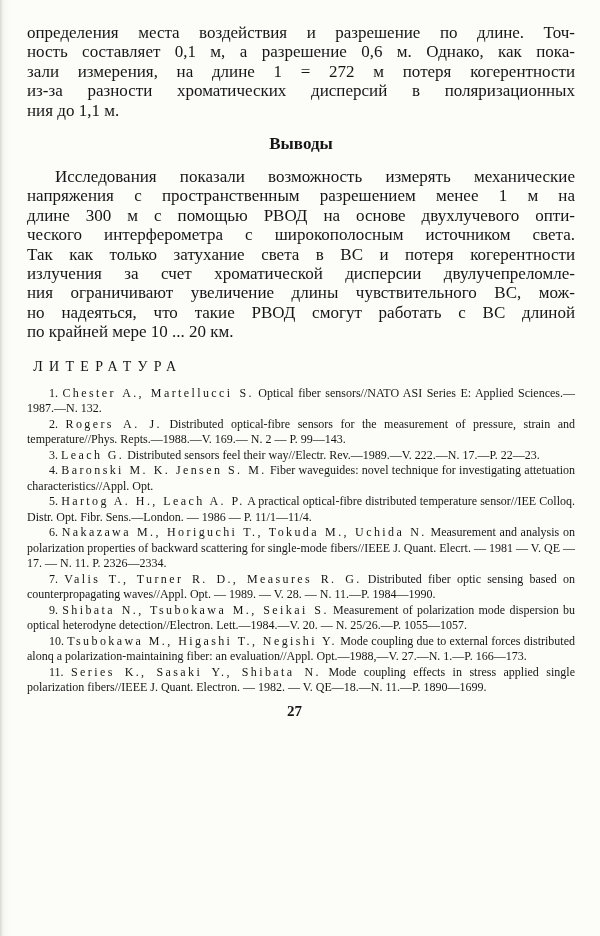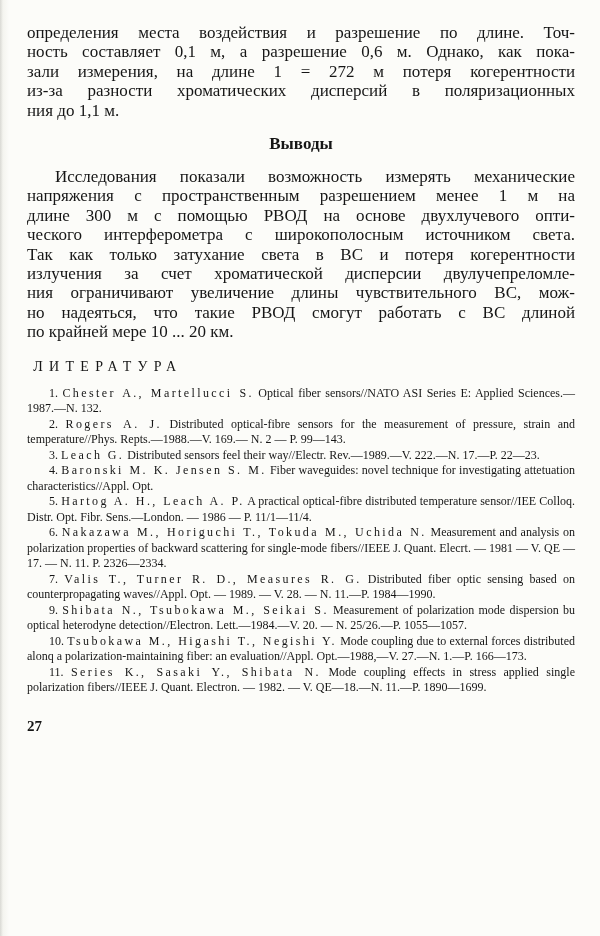--- a/index.html
+++ b/index.html
@@ -51,25 +51,25 @@
   }
   .reference {
     margin: 0;
     text-align: justify;
     text-indent: 22px;
   }
   .ref-authors {
     letter-spacing: 2.4px;
   }
   .page-num {
-    text-align: left;
+    text-align: center;
     padding-right: 13px;
     font-size: 15px;
     font-weight: bold;
-    margin-top: 22px;
+    margin-top: 7px;
   }
 </style>
 </head>
 <body>
 
 <div class="page">
 
   <div class="para">
       <div class="line">определения места воздействия и разрешение по длине. Точ-</div>
       <div class="line">ность составляет 0,1 м, а разрешение 0,6 м. Однако, как пока-</div>

